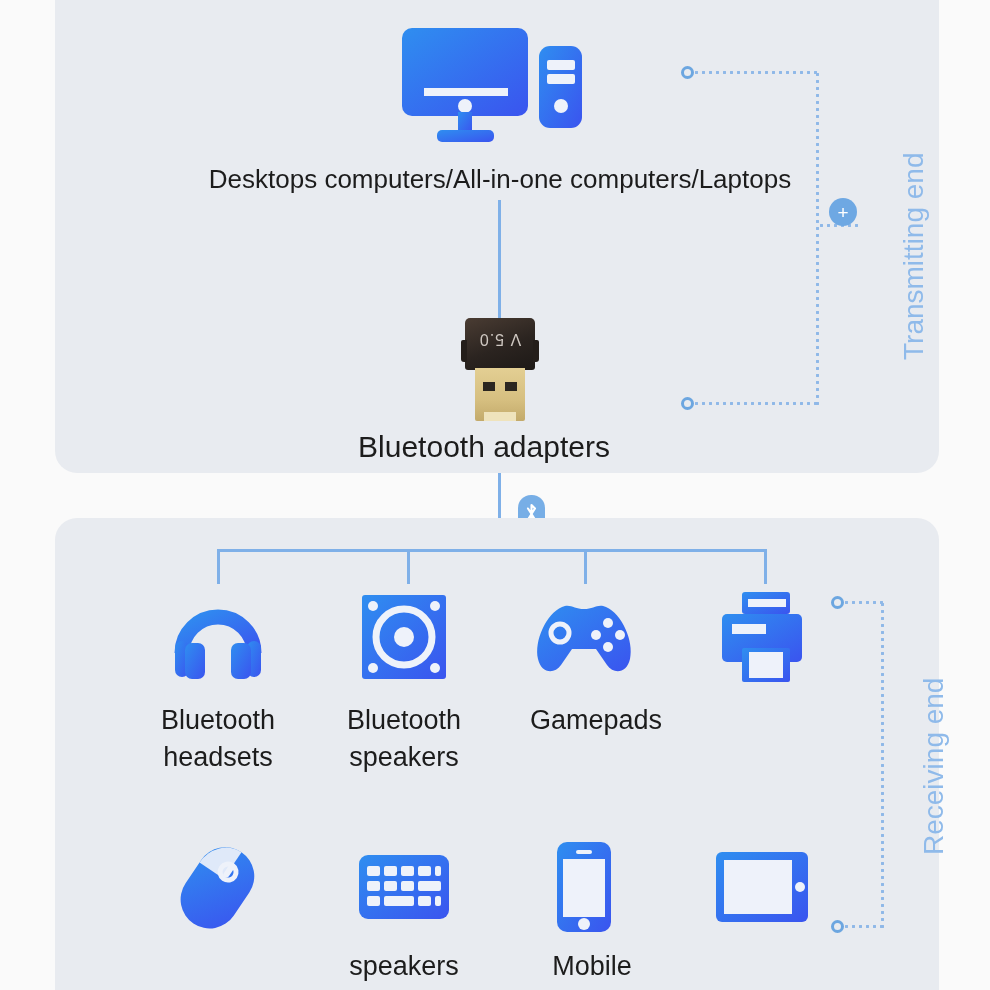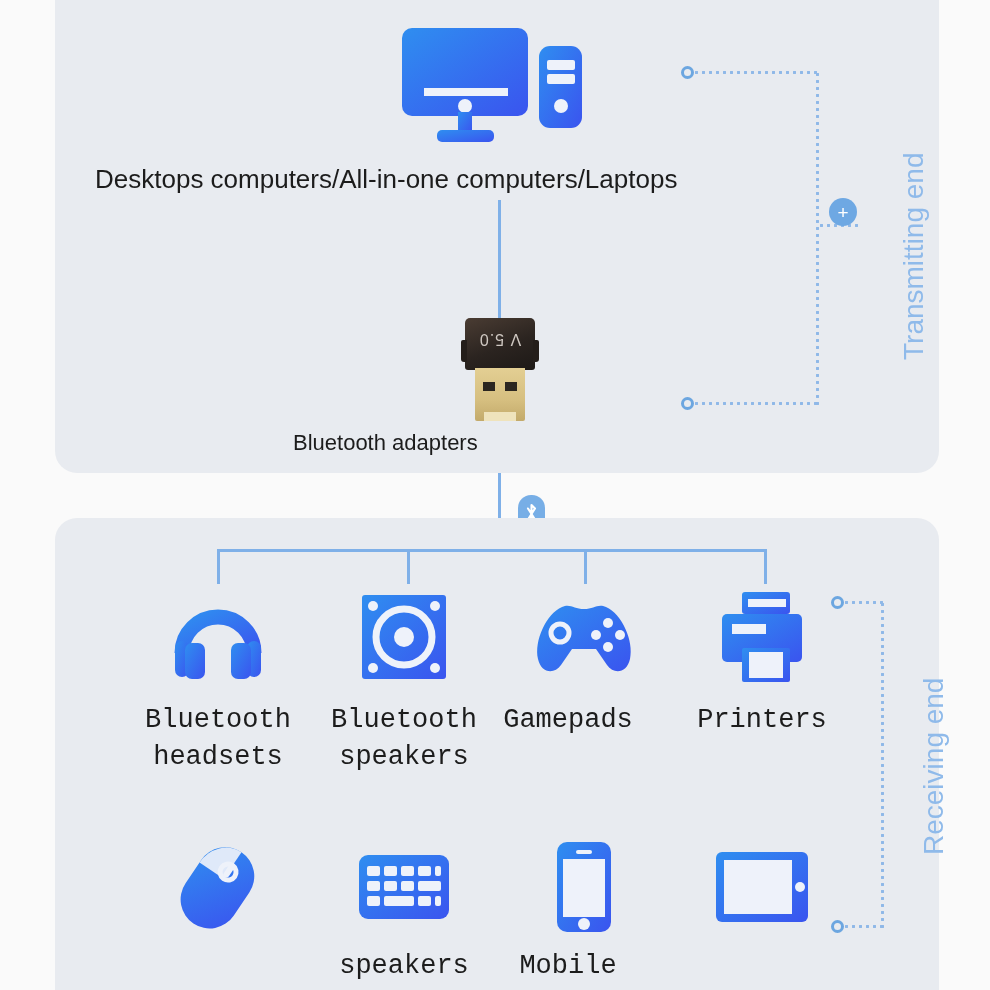--- a/index.html
+++ b/index.html
@@ -105,43 +105,43 @@
     white-space: nowrap;
     transform-origin: 0 0;
     transform: rotate(-90deg);
     font-family: "Liberation Sans", sans-serif;
   }
 
   
   .caption {
     position: absolute;
     color: #1c1c1c;
-    text-align: left;
+    text-align: center;
     font-family: "Liberation Sans", sans-serif;
   }
   #label-source {
     left: 95px;
     top: 164px;
     width: 810px;
     font-size: 26px;
   }
   #label-adapter {
-    left: 293px;
+    left: 284px;
     top: 430px;
     width: 400px;
-    font-size: 22px;
+    font-size: 30px;
   }
   .device-label {
     position: absolute;
     width: 200px;
     text-align: center;
     font-size: 27px;
     line-height: 1.38;
     color: #1c1c1c;
-    font-family: Liberation Mono, monospace;
+    font-family: Liberation Sans, sans-serif;
   }
 
   
   .device {
     position: absolute;
     width: 200px;
   }
   .device .icon-slot {
     height: 106px;
     display: flex;
@@ -371,41 +371,40 @@
                  C90 17 102 44 98 62 C95 76 82 78 75 68 L64 52
                  L40 52 L29 68 C22 78 9 76 6 62 C2 44 14 17 30 10 Z" fill="url(#gG)"></path>
         <circle cx="28" cy="36" r="9" fill="none" stroke="#eef2fa" stroke-width="5"></circle>
         <circle cx="76" cy="26" r="5" fill="#eef2fa"></circle>
         <circle cx="64" cy="38" r="5" fill="#eef2fa"></circle>
         <circle cx="88" cy="38" r="5" fill="#eef2fa"></circle>
         <circle cx="76" cy="50" r="5" fill="#eef2fa"></circle>
       </svg>
     </div>
   </div>
-  <div class="device-label" style="left:468px; top:702px; white-space:pre-line;">Gamepads</div>
+  <div class="device-label" style="left:496px; top:702px; white-space:pre-line;">Gamepads</div>
 
   <div class="device" style="left:662px; top:584px;">
     <div class="icon-slot">
       <svg width="92" height="94" viewBox="0 0 92 94">
         <defs>
           <linearGradient id="gP" x1="0" y1="0" x2="1" y2="1">
             <stop offset="0%" stop-color="#2f8ef0"></stop>
               <stop offset="100%" stop-color="#3a54ef"></stop>
           </linearGradient>
         </defs>
         <rect x="26" y="2" width="48" height="22" rx="3" fill="url(#gP)"></rect>
         <rect x="32" y="9" width="38" height="8" fill="#eef2fa"></rect>
         <rect x="6" y="24" width="80" height="48" rx="5" fill="url(#gP)"></rect>
         <rect x="16" y="34" width="34" height="10" fill="#eef2fa"></rect>
         <rect x="26" y="58" width="48" height="34" rx="2" fill="url(#gP)"></rect>
         <rect x="33" y="62" width="34" height="26" fill="#eef2fa"></rect>
       </svg>
     </div>
   </div>
-  <div class="device-label" style="left:662px; top:702px; white-space:pre-line;">Printers</div>
 
   <div class="device" style="left:118px; top:834px;">
     <div class="icon-slot">
       <svg width="104" height="100" viewBox="0 0 104 100">
         <defs>
           <linearGradient id="gM" x1="0" y1="0" x2="1" y2="1">
             <stop offset="0%" stop-color="#2f8ef0"></stop>
               <stop offset="100%" stop-color="#3a54ef"></stop>
           </linearGradient>
         </defs>
@@ -458,21 +457,21 @@
               <stop offset="100%" stop-color="#3a54ef"></stop>
           </linearGradient>
         </defs>
         <rect x="1" y="1" width="54" height="90" rx="10" fill="url(#gPh)"></rect>
         <rect x="20" y="9" width="16" height="4" rx="2" fill="#eef2fa"></rect>
         <rect x="7" y="18" width="42" height="58" fill="#eef2fa"></rect>
         <circle cx="28" cy="83" r="6" fill="#eef2fa"></circle>
       </svg>
     </div>
   </div>
-  <div class="device-label" style="left:468px; top:948px;">Mobile</div>
+  <div class="device-label" style="left:492px; top:948px;">Mobile</div>
 
   <div class="device" style="left:662px; top:834px;">
     <div class="icon-slot">
       <svg width="96" height="74" viewBox="0 0 96 74">
         <defs>
           <linearGradient id="gT" x1="0" y1="0" x2="1" y2="1">
             <stop offset="0%" stop-color="#2f8ef0"></stop>
               <stop offset="100%" stop-color="#3a54ef"></stop>
           </linearGradient>
         </defs>

